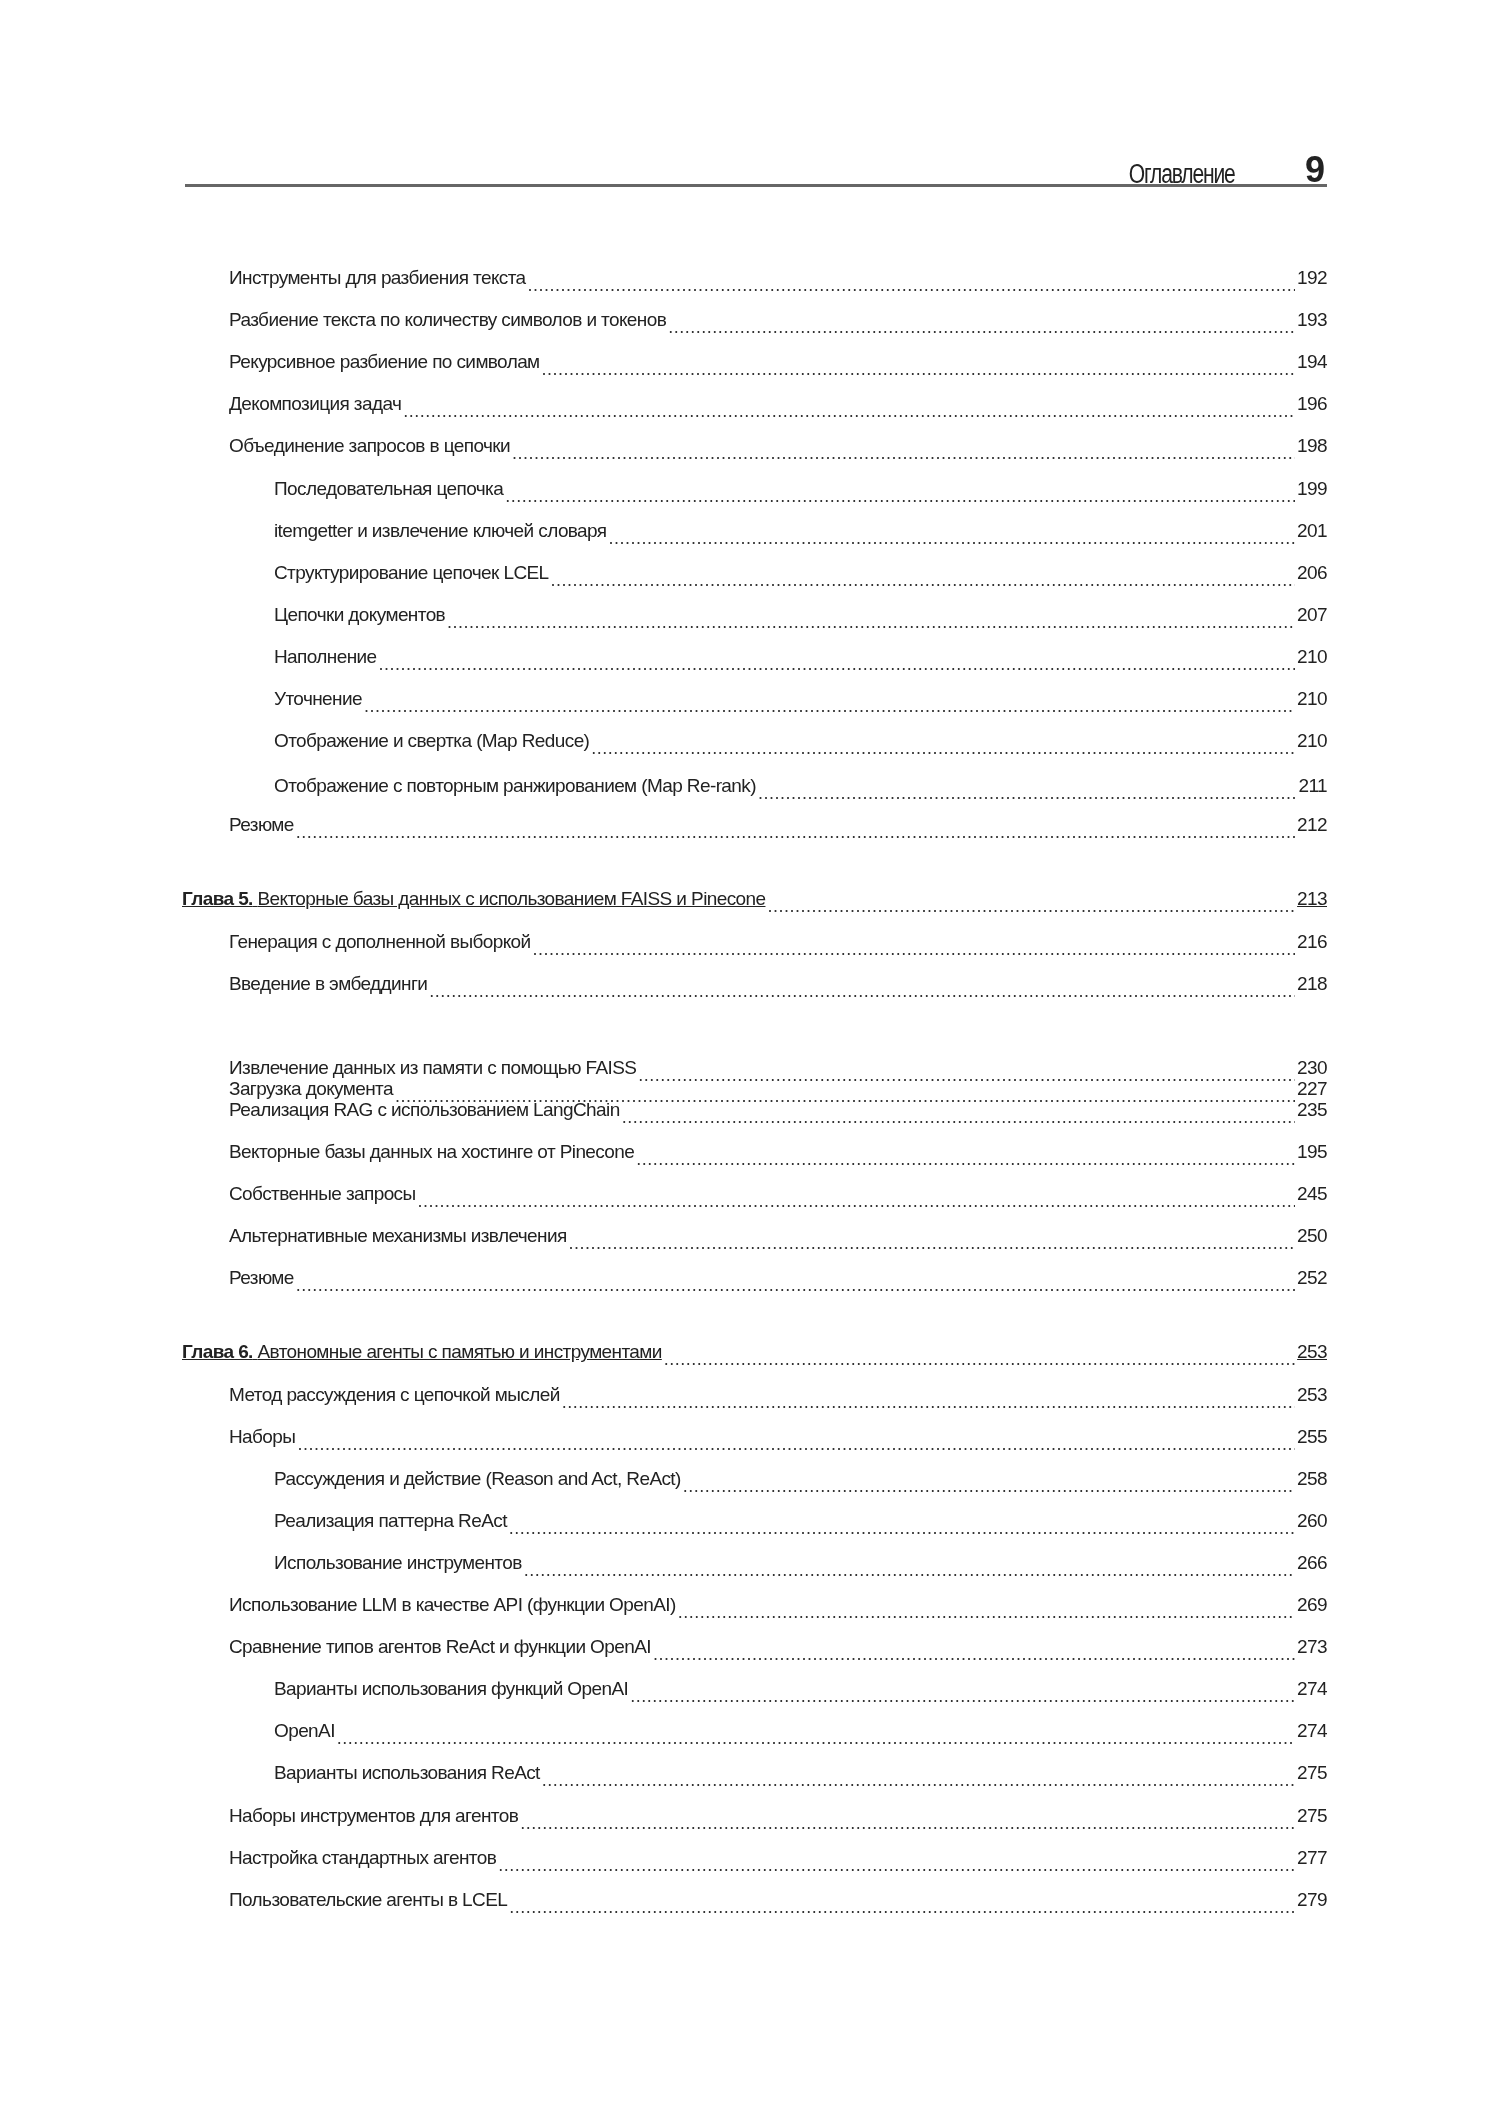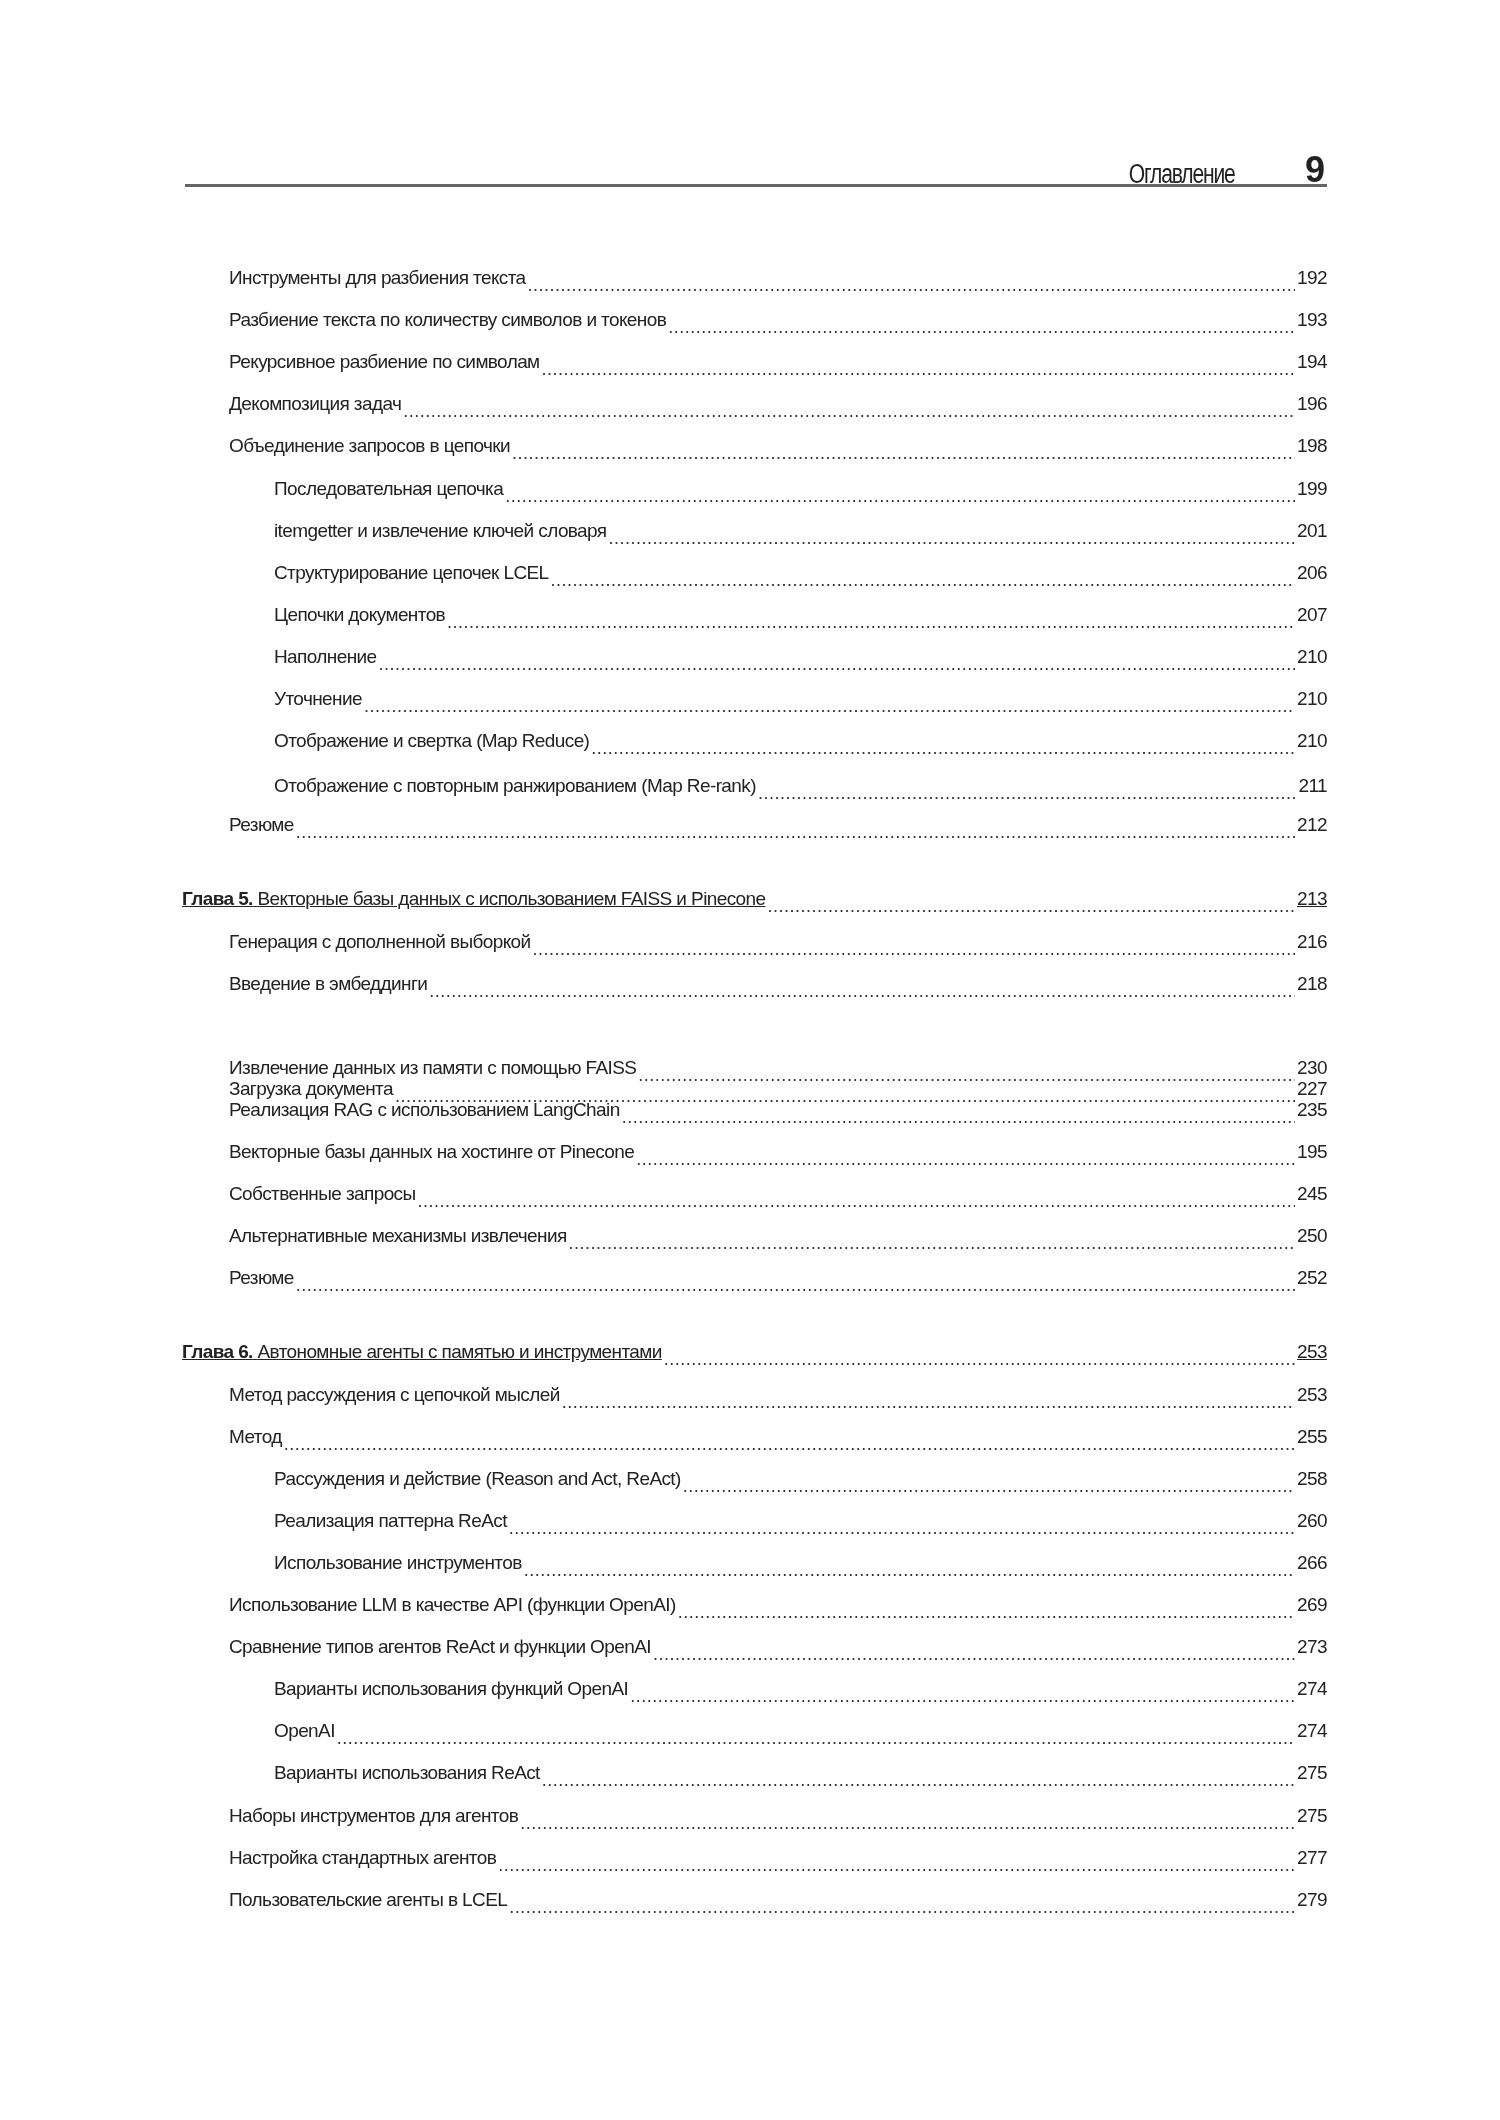--- a/index.html
+++ b/index.html
@@ -154,21 +154,21 @@
       <span class="t"><b>Глава 6.</b> <span>Автономные агенты с памятью и инструментами</span></span>
       <span class="dots"></span>
       <span class="p">253</span>
     </div>
     <div class="entry l1" style="top: 1374.5px;">
       <span class="t">Метод рассуждения с цепочкой мыслей</span>
       <span class="dots"></span>
       <span class="p">253</span>
     </div>
     <div class="entry l1" style="top: 1416.6px;">
-      <span class="t">Метод</span>
+      <span class="t">Наборы</span>
       <span class="dots"></span>
       <span class="p">255</span>
     </div>
     <div class="entry l2" style="top: 1458.7px;">
       <span class="t">Рассуждения и действие (Reason and Act, ReAct)</span>
       <span class="dots"></span>
       <span class="p">258</span>
     </div>
     <div class="entry l2" style="top: 1500.8px;">
       <span class="t">Реализация паттерна ReAct</span>

